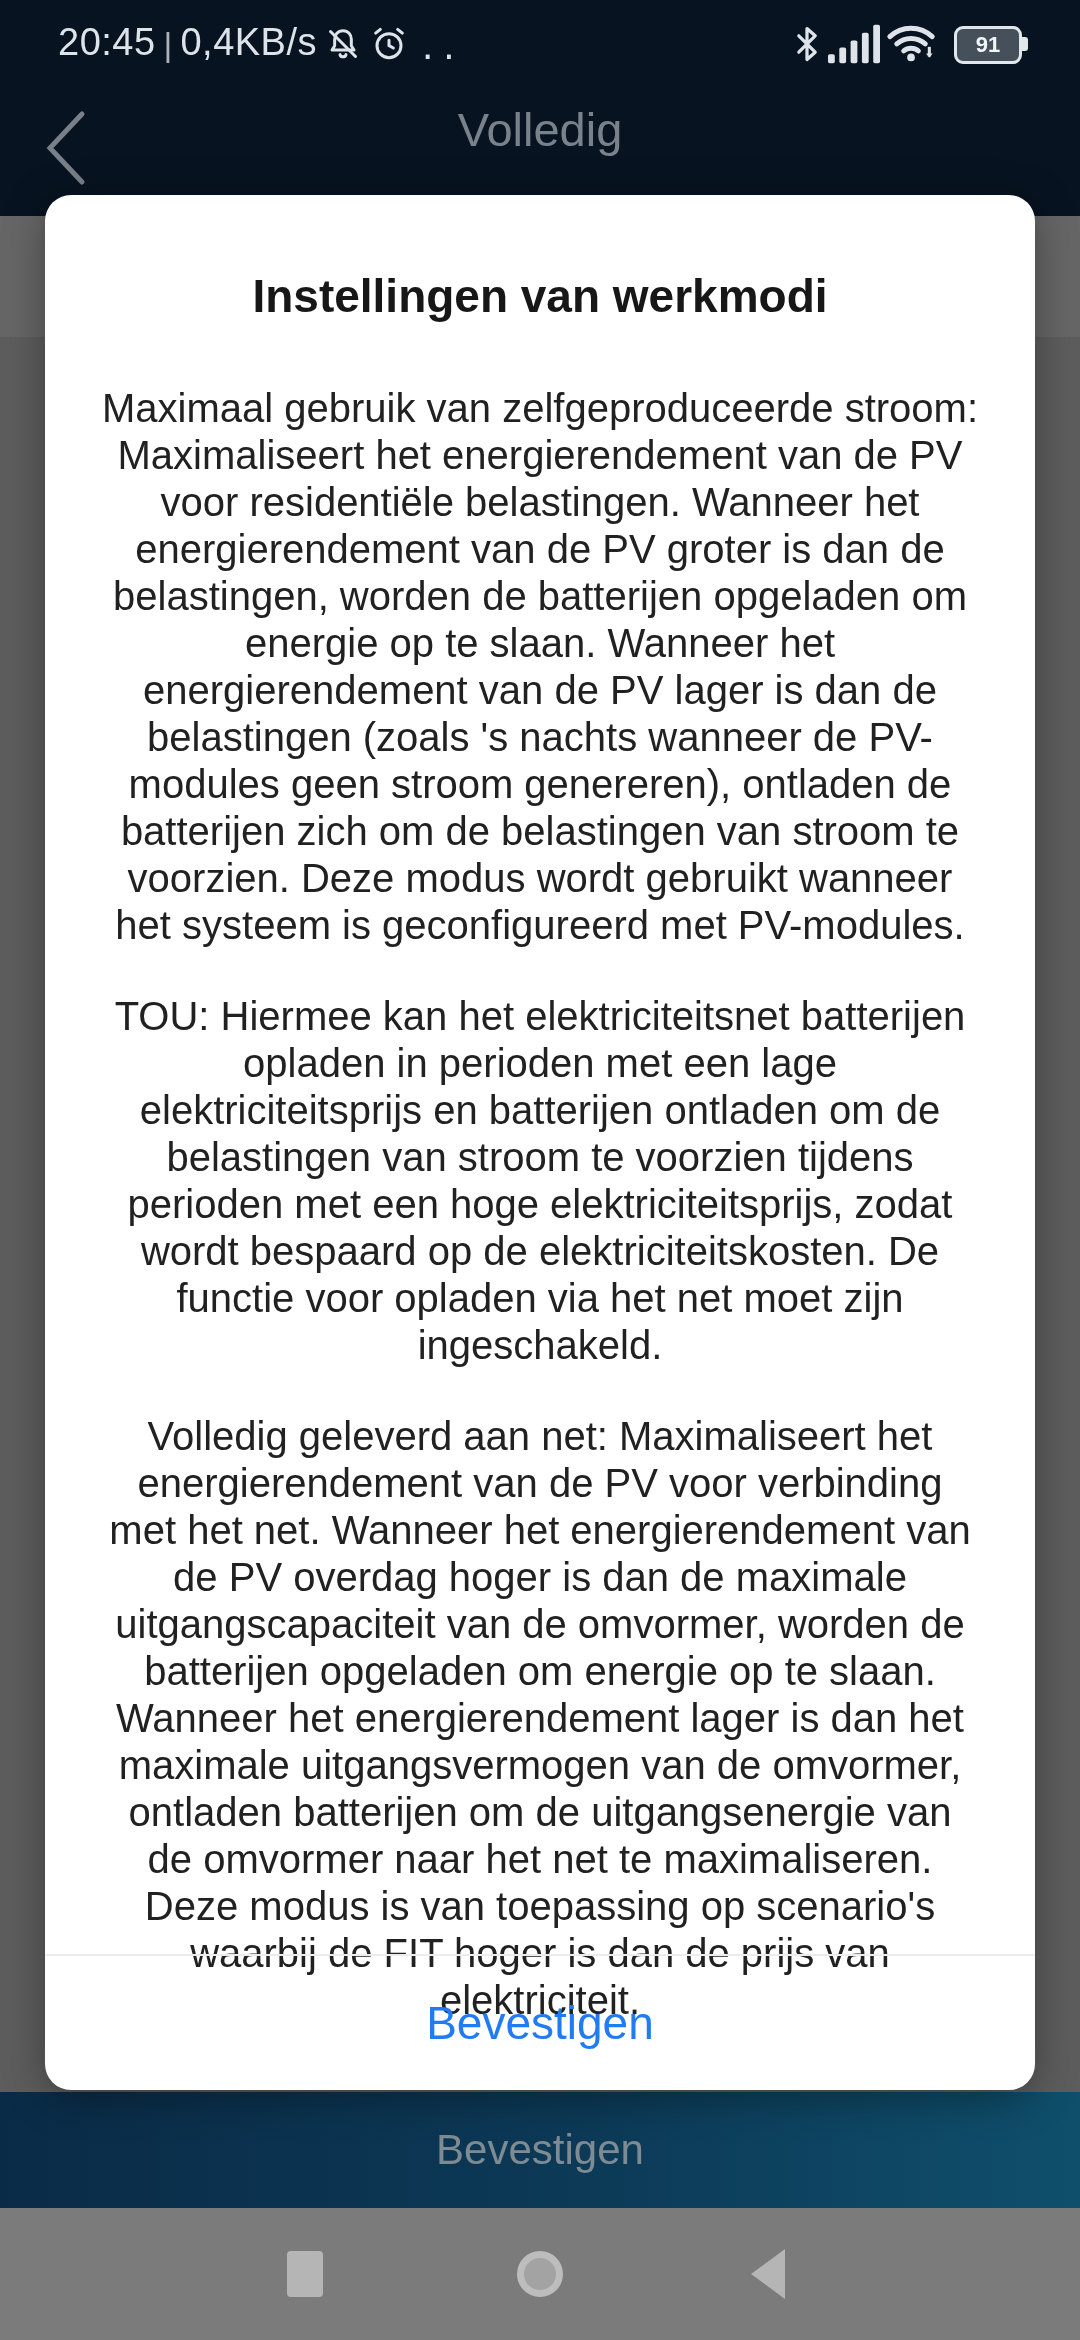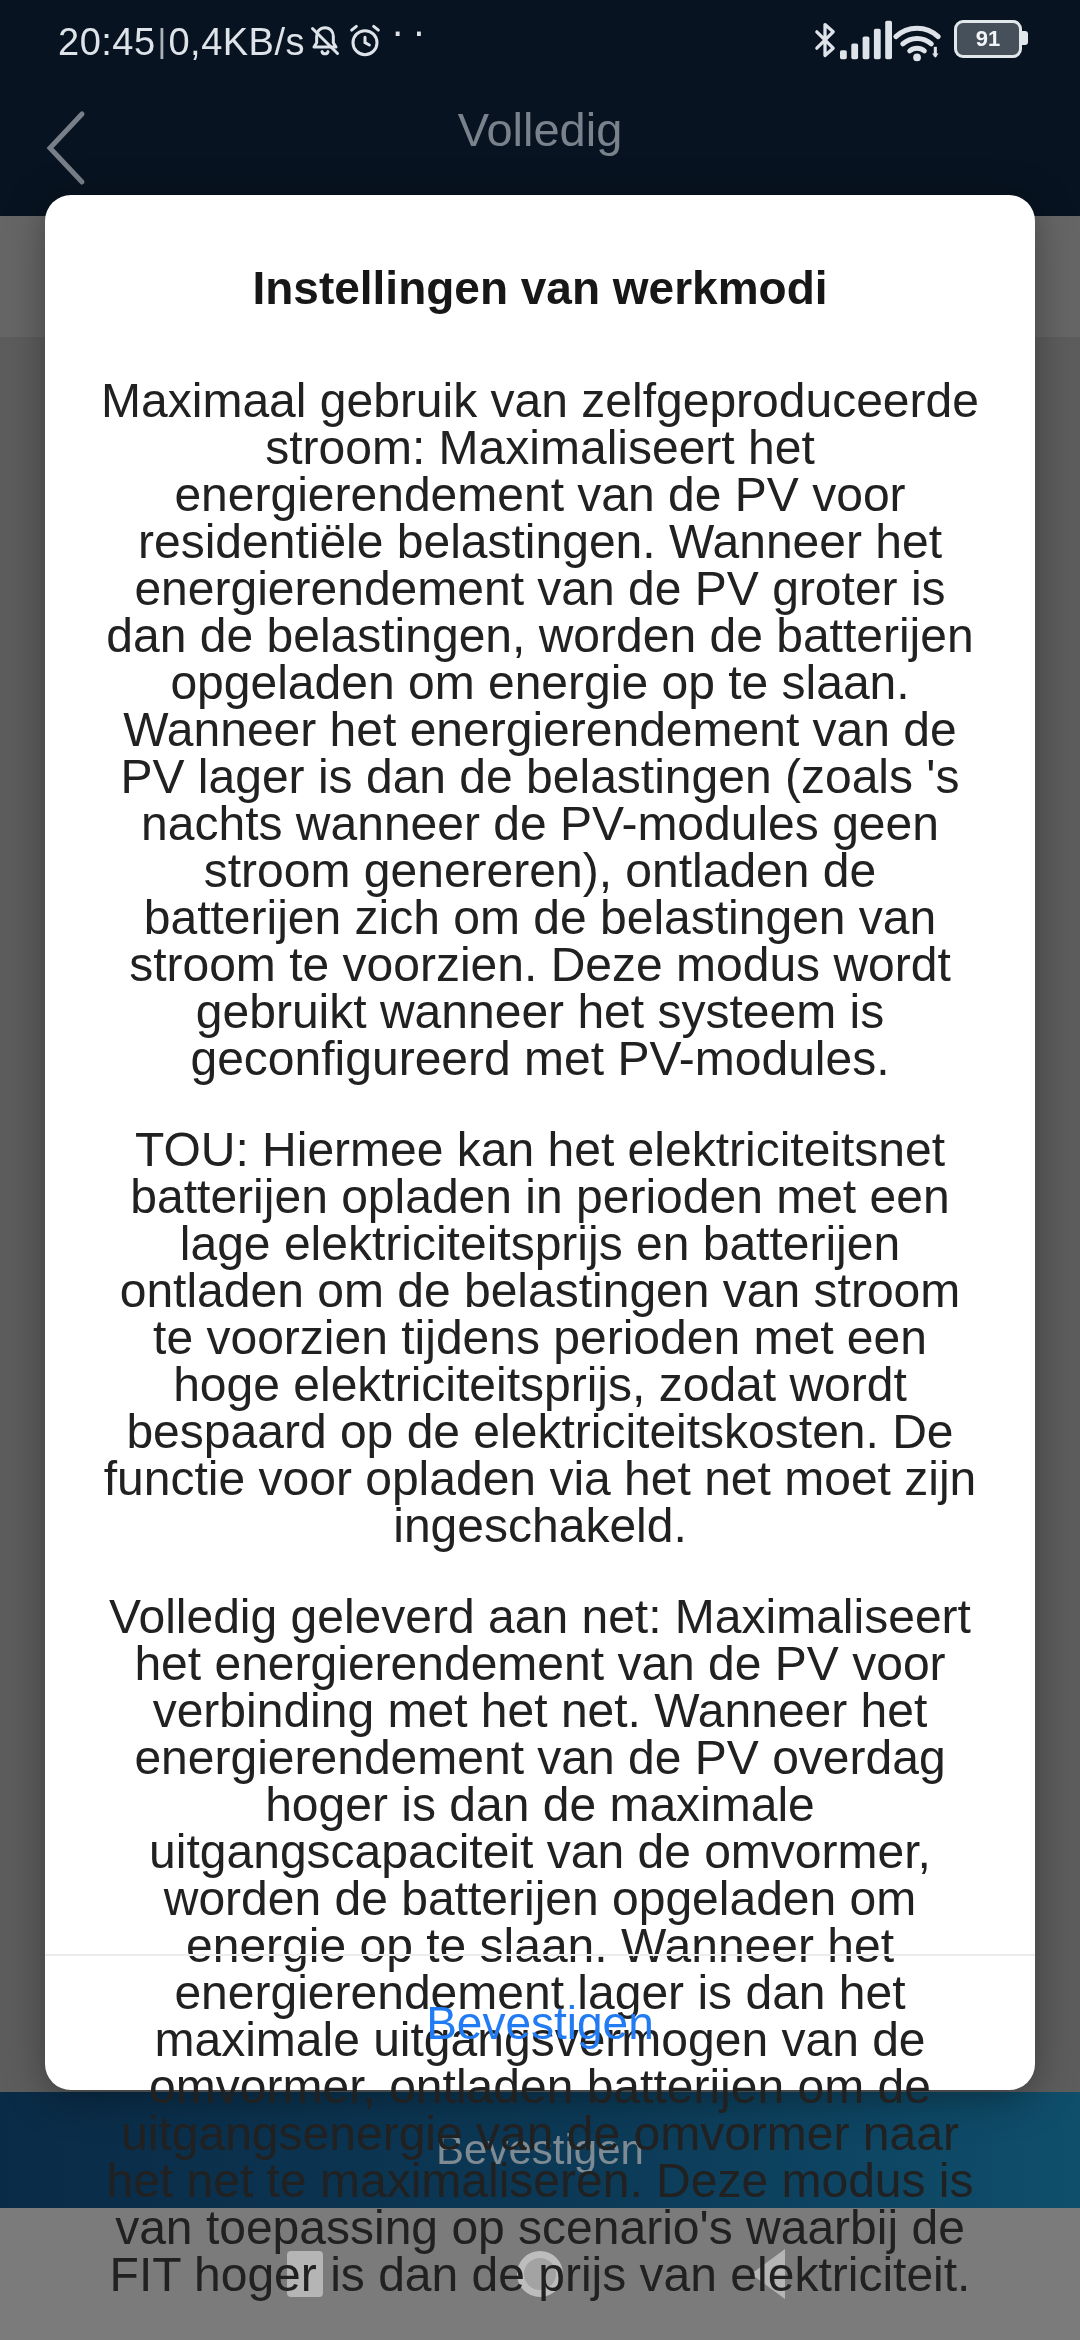--- a/index.html
+++ b/index.html
@@ -6,21 +6,21 @@
   .screen{
     position:relative;width:1080px;height:2340px;overflow:hidden;
     background:#5d5d5d;
     font-family:"Liberation Sans", sans-serif;
     -webkit-font-smoothing:antialiased;
   }
   
   .top-region{position:absolute;left:0;top:0;width:1080px;height:216px;background:#071320;}
   .status-bar{position:absolute;left:0;top:12px;width:1080px;height:60px;
     display:flex;align-items:center;justify-content:space-between;padding:0 58px;box-sizing:border-box;}
-  .status-left,.status-right{display:flex;align-items:flex-start;gap:0;}
+  .status-left,.status-right{display:flex;align-items:flex-end;gap:6px;}
   .status-text{color:#dde3e9;font-size:38px;font-weight:400;letter-spacing:0.5px;}
   .status-sep{color:#aab2ba;font-size:34px;margin:0 2px;}
   .sicon{display:flex;align-items:center;}
   .sicon svg{display:block;}
   .status-dots{color:#dde3e9;font-size:40px;letter-spacing:8px;line-height:20px;margin-left:6px;}
   .battery{position:relative;width:62px;height:32px;border:3px solid #e2e7ec;border-radius:9px;
     background:#46505a;display:flex;align-items:center;justify-content:center;margin-left:10px;}
   .battery-nub{position:absolute;right:-9px;top:8px;width:6px;height:14px;background:#e2e7ec;border-radius:0 3px 3px 0;}
   .battery-text{color:#f2f5f8;font-size:22px;font-weight:700;}
   .app-header{position:absolute;left:0;top:84px;width:1080px;height:120px;}
@@ -37,25 +37,25 @@
   .nav-bar{position:absolute;left:0;top:2208px;width:1080px;height:132px;background:#7b7b7b;}
   .nav-btn{position:absolute;top:0;width:120px;height:132px;display:flex;align-items:center;justify-content:center;}
   .nav-recents-glyph{width:36px;height:46px;background:#b5b5b5;border-radius:4px;}
   .nav-home-glyph{width:46px;height:46px;border:7px solid #bdbdbd;border-radius:50%;
     background:#a3a3a3;box-sizing:border-box;}
   .nav-back-glyph{width:0;height:0;border-top:25px solid transparent;border-bottom:25px solid transparent;
     border-right:34px solid #b5b5b5;}
   
   .dialog{position:absolute;left:45px;top:195px;width:990px;height:1895px;background:#ffffff;
     border-radius:26px;box-shadow:0 8px 40px rgba(0,0,0,0.35);box-sizing:border-box;}
-  .dialog-title{margin:8px;padding-top:58px;text-align:center;color:#171717;
+  .dialog-title{margin:16px;padding-top:58px;text-align:center;color:#171717;
     font-size:46px;font-weight:700;}
   .dialog-body{margin-top:62px;padding:0 56px;}
   .dialog-body p{margin:0 0 44px 0;text-align:center;color:#212121;
-    font-size:48px;line-height:47px;font-weight:400;}
+    font-size:40px;line-height:47px;font-weight:400;}
   .dialog-footer{position:absolute;left:0;bottom:0;width:100%;height:134px;
     border-top:2px solid #ececec;display:flex;align-items:center;justify-content:center;
     border-radius:0 0 26px 26px;}
   .confirm-btn{background:none;border:none;cursor:pointer;
     color:#217bf3;font-size:46px;font-weight:500;font-family:"Liberation Sans",sans-serif;}
 </style>
 </head>
 <body>
 
 <div class="screen">

